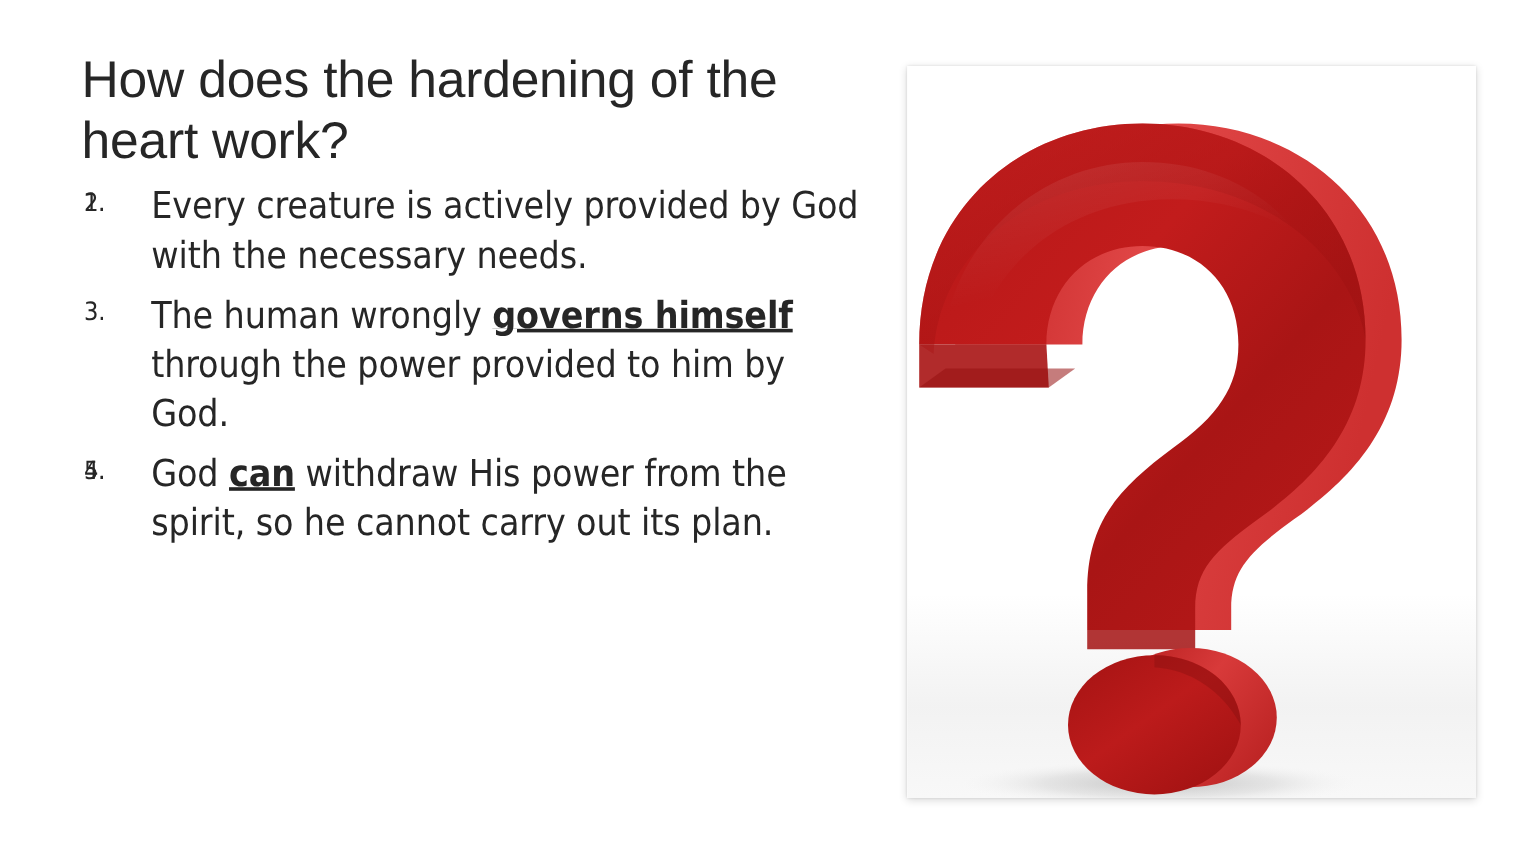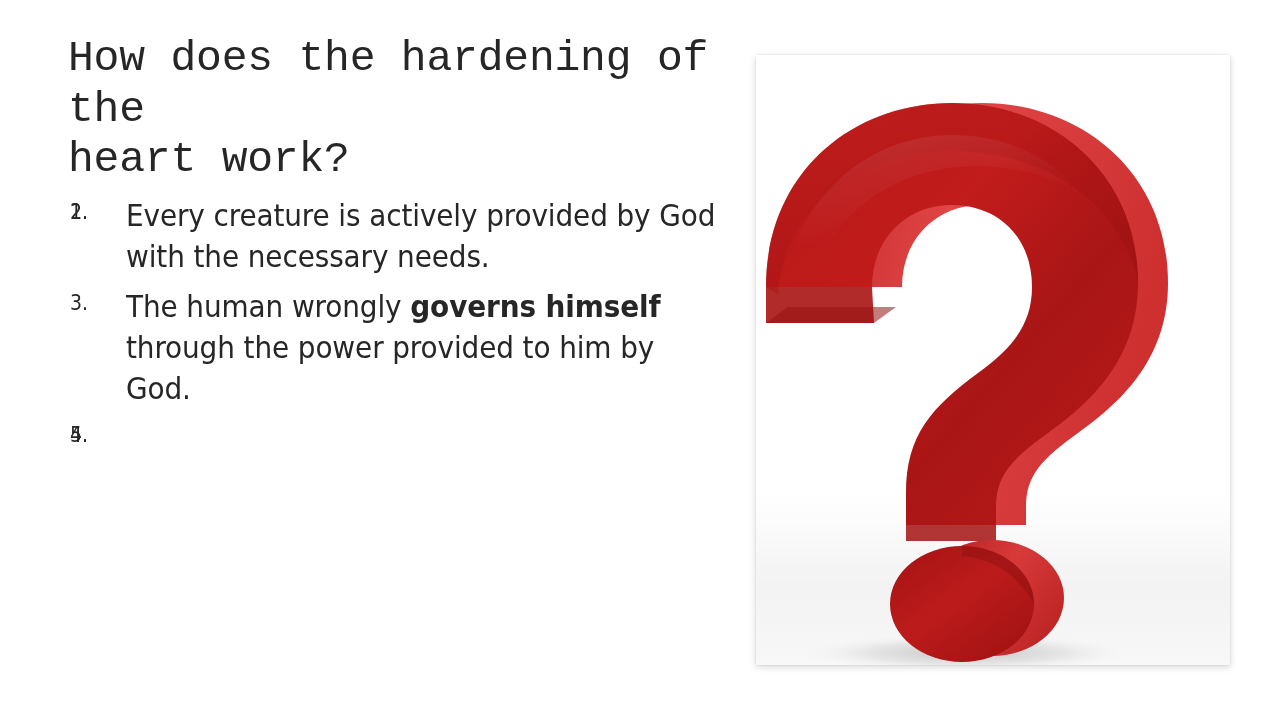--- a/index.html
+++ b/index.html
@@ -24,28 +24,28 @@
 
   
   .content-column {
     position: absolute;
     left: 68px;
     top: 34px;
     width: 648px;
   }
 
   .slide-title {
-    font-family: Liberation Mono, monospace;
+    font-family: Liberation Sans, sans-serif;
     font-stretch: condensed;
     font-size: 43px;
     line-height: 1.18;
     font-weight: 400;
     color: #262626;
     letter-spacing: -0.2px;
-    margin: 0 0 6px 0;
+    margin: 8px 0 6px 0;
     white-space: pre-line;
   }
 
   .bullet-list {
     list-style: none;
     margin: 0;
     padding: 0;
   }
 
   .bullet-item {
@@ -73,20 +73,21 @@
     font-family: "DejaVu Sans Condensed", "Liberation Sans Narrow", "Liberation Sans", sans-serif;
     font-stretch: condensed;
   }
 
   .bullet-text {
     display: inline;
   }
 
   .emph {
     font-weight: bold;
+    text-decoration: underline;
     text-underline-offset: 1px;
   }
 
   
   .picture-frame {
     position: absolute;
     left: 756px;
     top: 55px;
     width: 474px;
     height: 610px;
@@ -147,20 +148,21 @@
         <span class="bullet-number">3.</span>
         <span class="bullet-text"><span>The human wrongly </span><span class="emph">governs himself</span><span> through the power provided to him by God.</span></span>
       </li>
 
       <li class="bullet-item">
         <span class="bullet-number">4.</span>
       </li>
 
       <li class="bullet-item">
         <span class="bullet-number">5.</span>
+        <span class="bullet-text"><span>God </span><span class="emph">can</span><span> withdraw His power from the spirit, so he cannot carry out its plan.</span></span>
       </li>
 
     </ol>
   </div>
 
   <div class="picture-frame">
     <div class="qmark-stage">
       <div class="floor-gradient"></div>
 
       <svg class="qmark-svg" viewBox="0 0 474 610" xmlns="http://www.w3.org/2000/svg">

